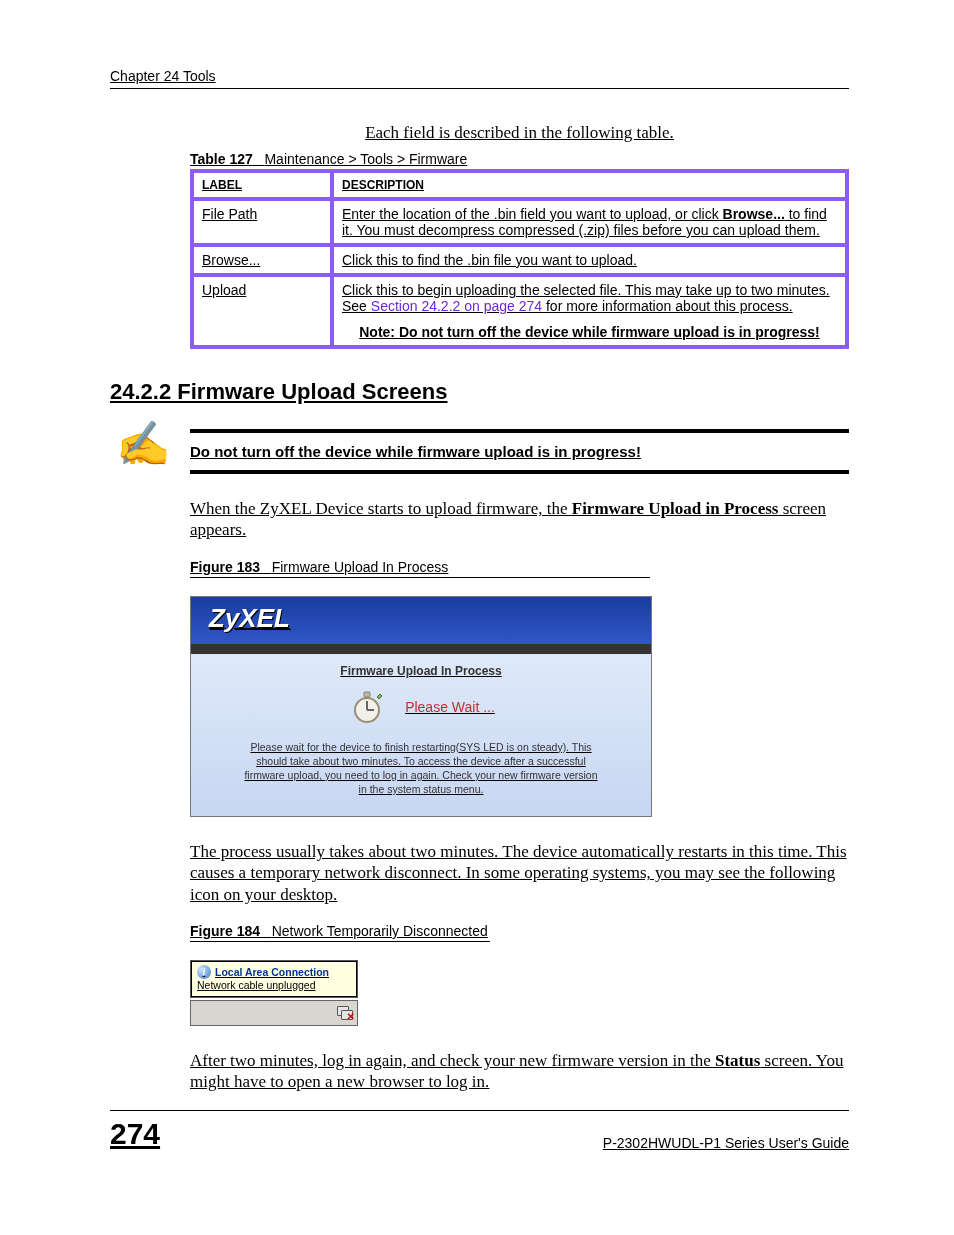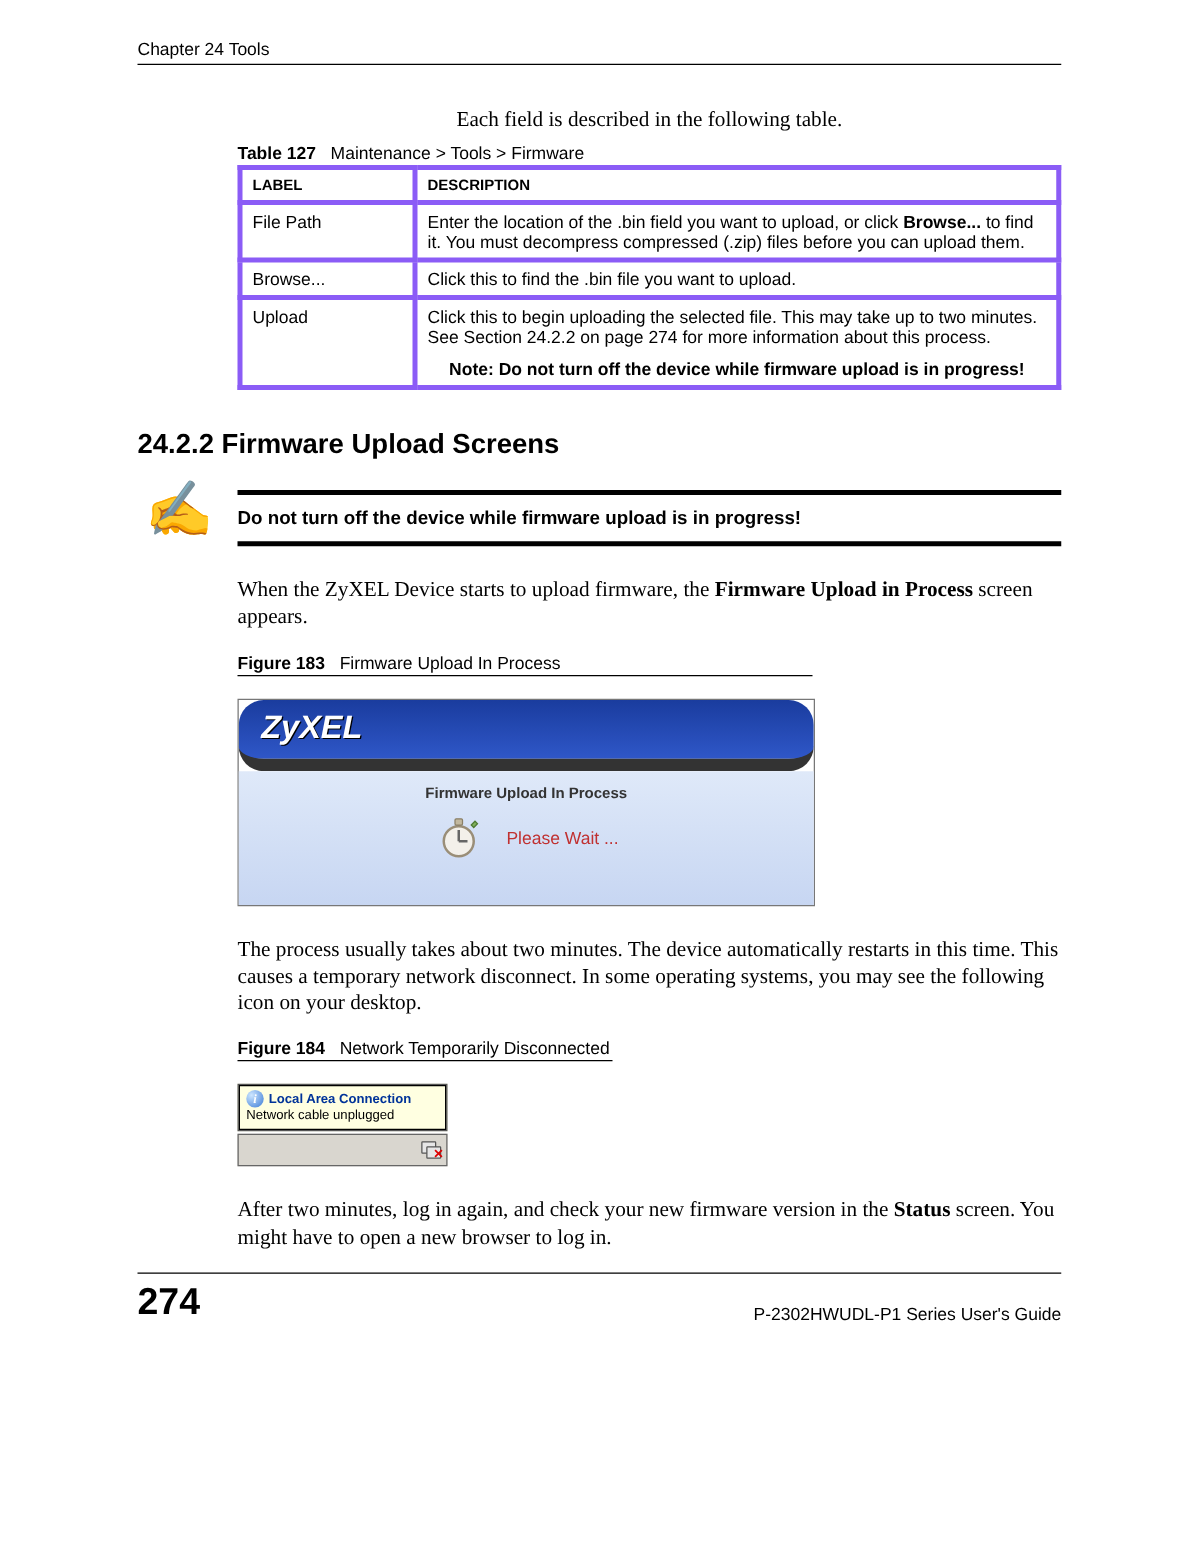--- a/index.html
+++ b/index.html
@@ -4,21 +4,22 @@
 <style>
   body {
     margin: 0;
     padding: 0;
     background: #fff;
     font-family: "Times New Roman", Times, serif;
     color: #000;
     width: 954px;
   }
   .page {
-    padding: 31px 105px 40px 110px;
+    padding: 68px 105px 40px 110px;
+    text-decoration: underline;
   }
   .running-head {
     font-family: Arial, Helvetica, sans-serif;
     font-size: 14px;
     border-bottom: 1.5px solid #000;
     padding-bottom: 4px;
     margin-bottom: 34px;
   }
   .intro {
     font-size: 17px;
@@ -41,21 +42,21 @@
   table.fields th, table.fields td {
     border: 4px solid #8b5cf6;
     padding: 5px 8px;
     text-align: left;
     vertical-align: top;
   }
   table.fields th {
     font-size: 12px;
     font-weight: bold;
   }
-  .link { color: #000000; }
+  .link { color: #6d28d9; }
   .note-center {
     font-weight: bold;
     text-align: center;
     display: block;
     margin-top: 10px;
   }
   h2.section {
     font-family: Arial, Helvetica, sans-serif;
     font-weight: bold;
     font-size: 22px;
@@ -99,21 +100,20 @@
   .zyxel-fig {
     margin-left: 80px;
     width: 460px;
     border: 1px solid #777;
     font-family: Verdana, Arial, sans-serif;
   }
   .zyxel-header {
     background: linear-gradient(#1a3c9e, #2f57c8);
     padding: 6px 18px 10px 18px;
     border-bottom: 10px solid #333;
-    border-radius: 20px;
   }
   .zyxel-logo {
     color: #fff;
     font-weight: bold;
     font-style: italic;
     font-size: 26px;
     font-family: Arial, sans-serif;
     text-shadow: 1px 1px 0 #000;
   }
   .zyxel-body {
@@ -304,20 +304,21 @@
           <svg viewBox="0 0 40 40">
             <circle cx="20" cy="24" r="12" fill="#f3f0ea" stroke="#9a8e78" stroke-width="2"></circle>
             <rect x="17" y="6" width="6" height="5" rx="1" fill="#c2b89f" stroke="#8a7f66"></rect>
             <line x1="20" y1="24" x2="20" y2="15" stroke="#666" stroke-width="2"></line>
             <line x1="20" y1="24" x2="27" y2="24" stroke="#666" stroke-width="2"></line>
             <path d="M30 11 l3 -3 l2 2 l-3 3 z" fill="#7faf5a" stroke="#4e7a34"></path>
           </svg>
         </span>
         <span class="wait-text">Please Wait ...</span>
       </div>
+      <div class="zyxel-msg">Please wait for the device to finish restarting(SYS LED is on steady). This should take about two minutes. To access the device after a successful firmware upload, you need to log in again. Check your new firmware version in the system status menu.</div>
     </div>
   </div>
 
   <p class="body-text">The process usually takes about two minutes. The device automatically restarts in this time. This causes a temporary network disconnect. In some operating systems, you may see the following icon on your desktop.</p>
 
   <div class="figure-caption" style="width:300px">
     <b>Figure 184</b>&nbsp;&nbsp;
     <span>Network Temporarily Disconnected</span>
   </div>
 

